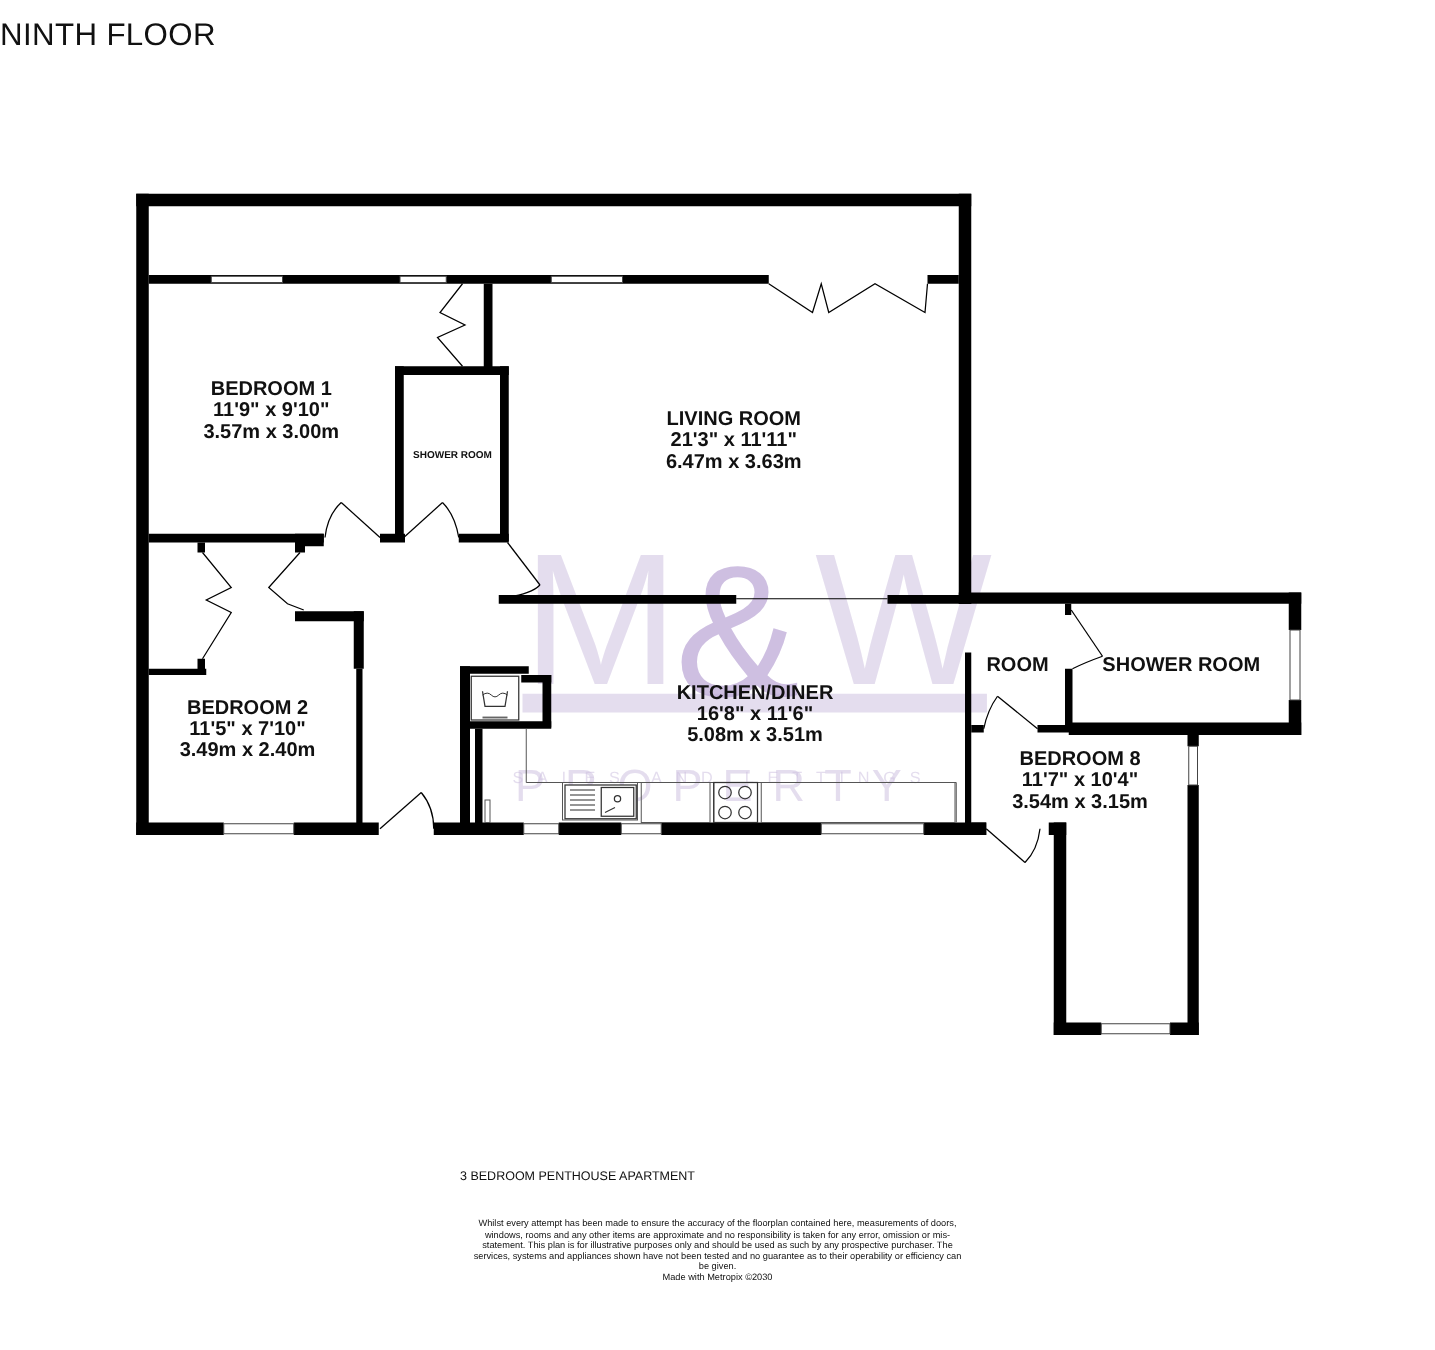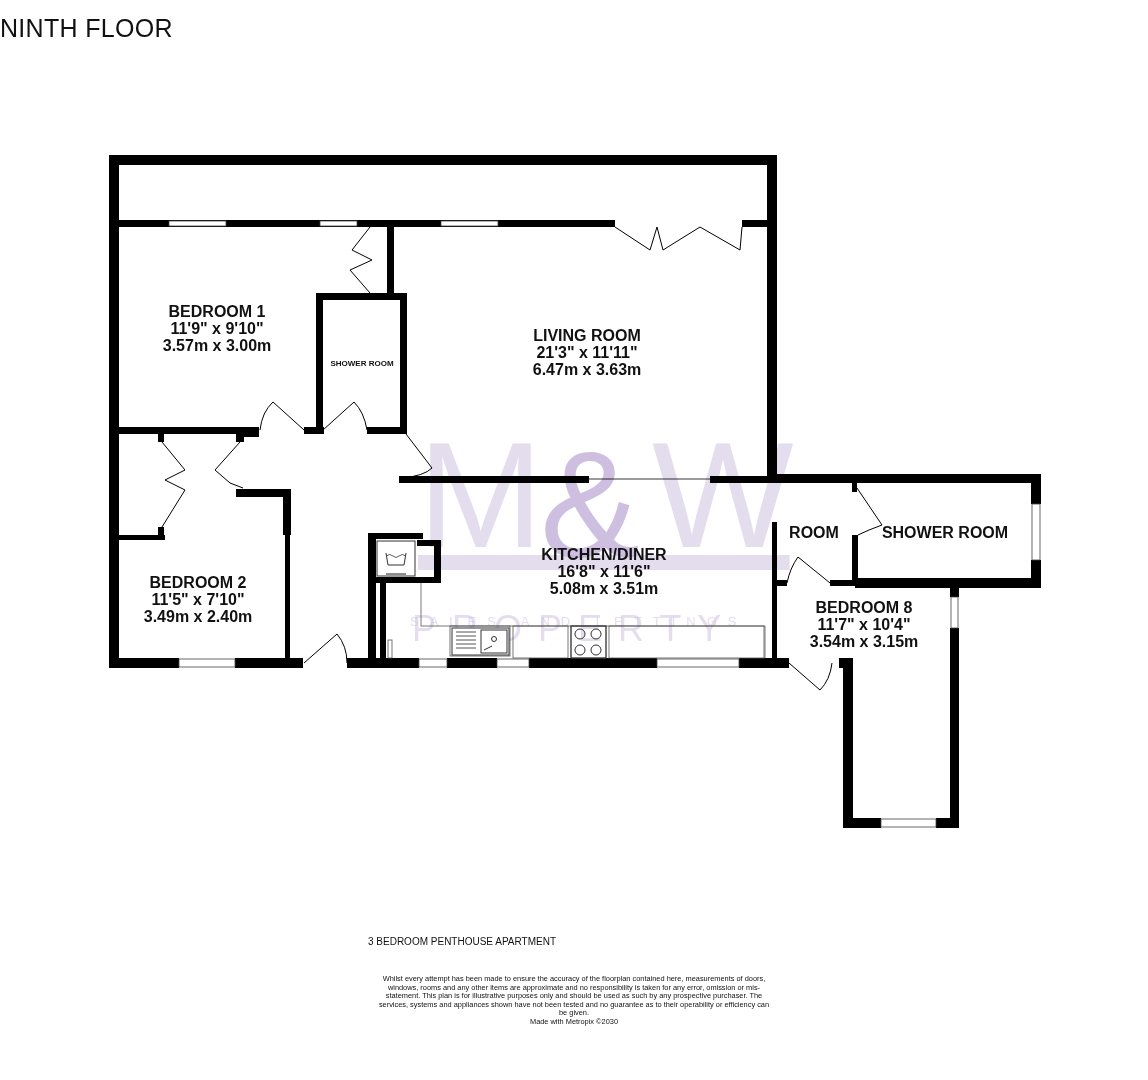--- a/index.html
+++ b/index.html
@@ -189,21 +189,21 @@
 </div>
 
 <div class="small-label" style="left:362px; top:359px;">SHOWER ROOM</div>
 
 <div class="room-label" style="left:587px; top:327px;">
   <span class="name">LIVING ROOM</span>
   <span class="dim">21'3"  x 11'11"</span>
   <span class="dim">6.47m  x 3.63m</span>
 </div>
 
-<div class="room-label" style="left:198px; top:558px;margin-top:16px;">
+<div class="room-label" style="left:198px; top:558px;">
   <span class="name">BEDROOM 2</span>
   <span class="dim">11'5"  x 7'10"</span>
   <span class="dim">3.49m  x 2.40m</span>
 </div>
 
 <div class="room-label" style="left:604px; top:546px;">
   <span class="name">KITCHEN/DINER</span>
   <span class="dim">16'8"  x 11'6"</span>
   <span class="dim">5.08m  x 3.51m</span>
 </div>

